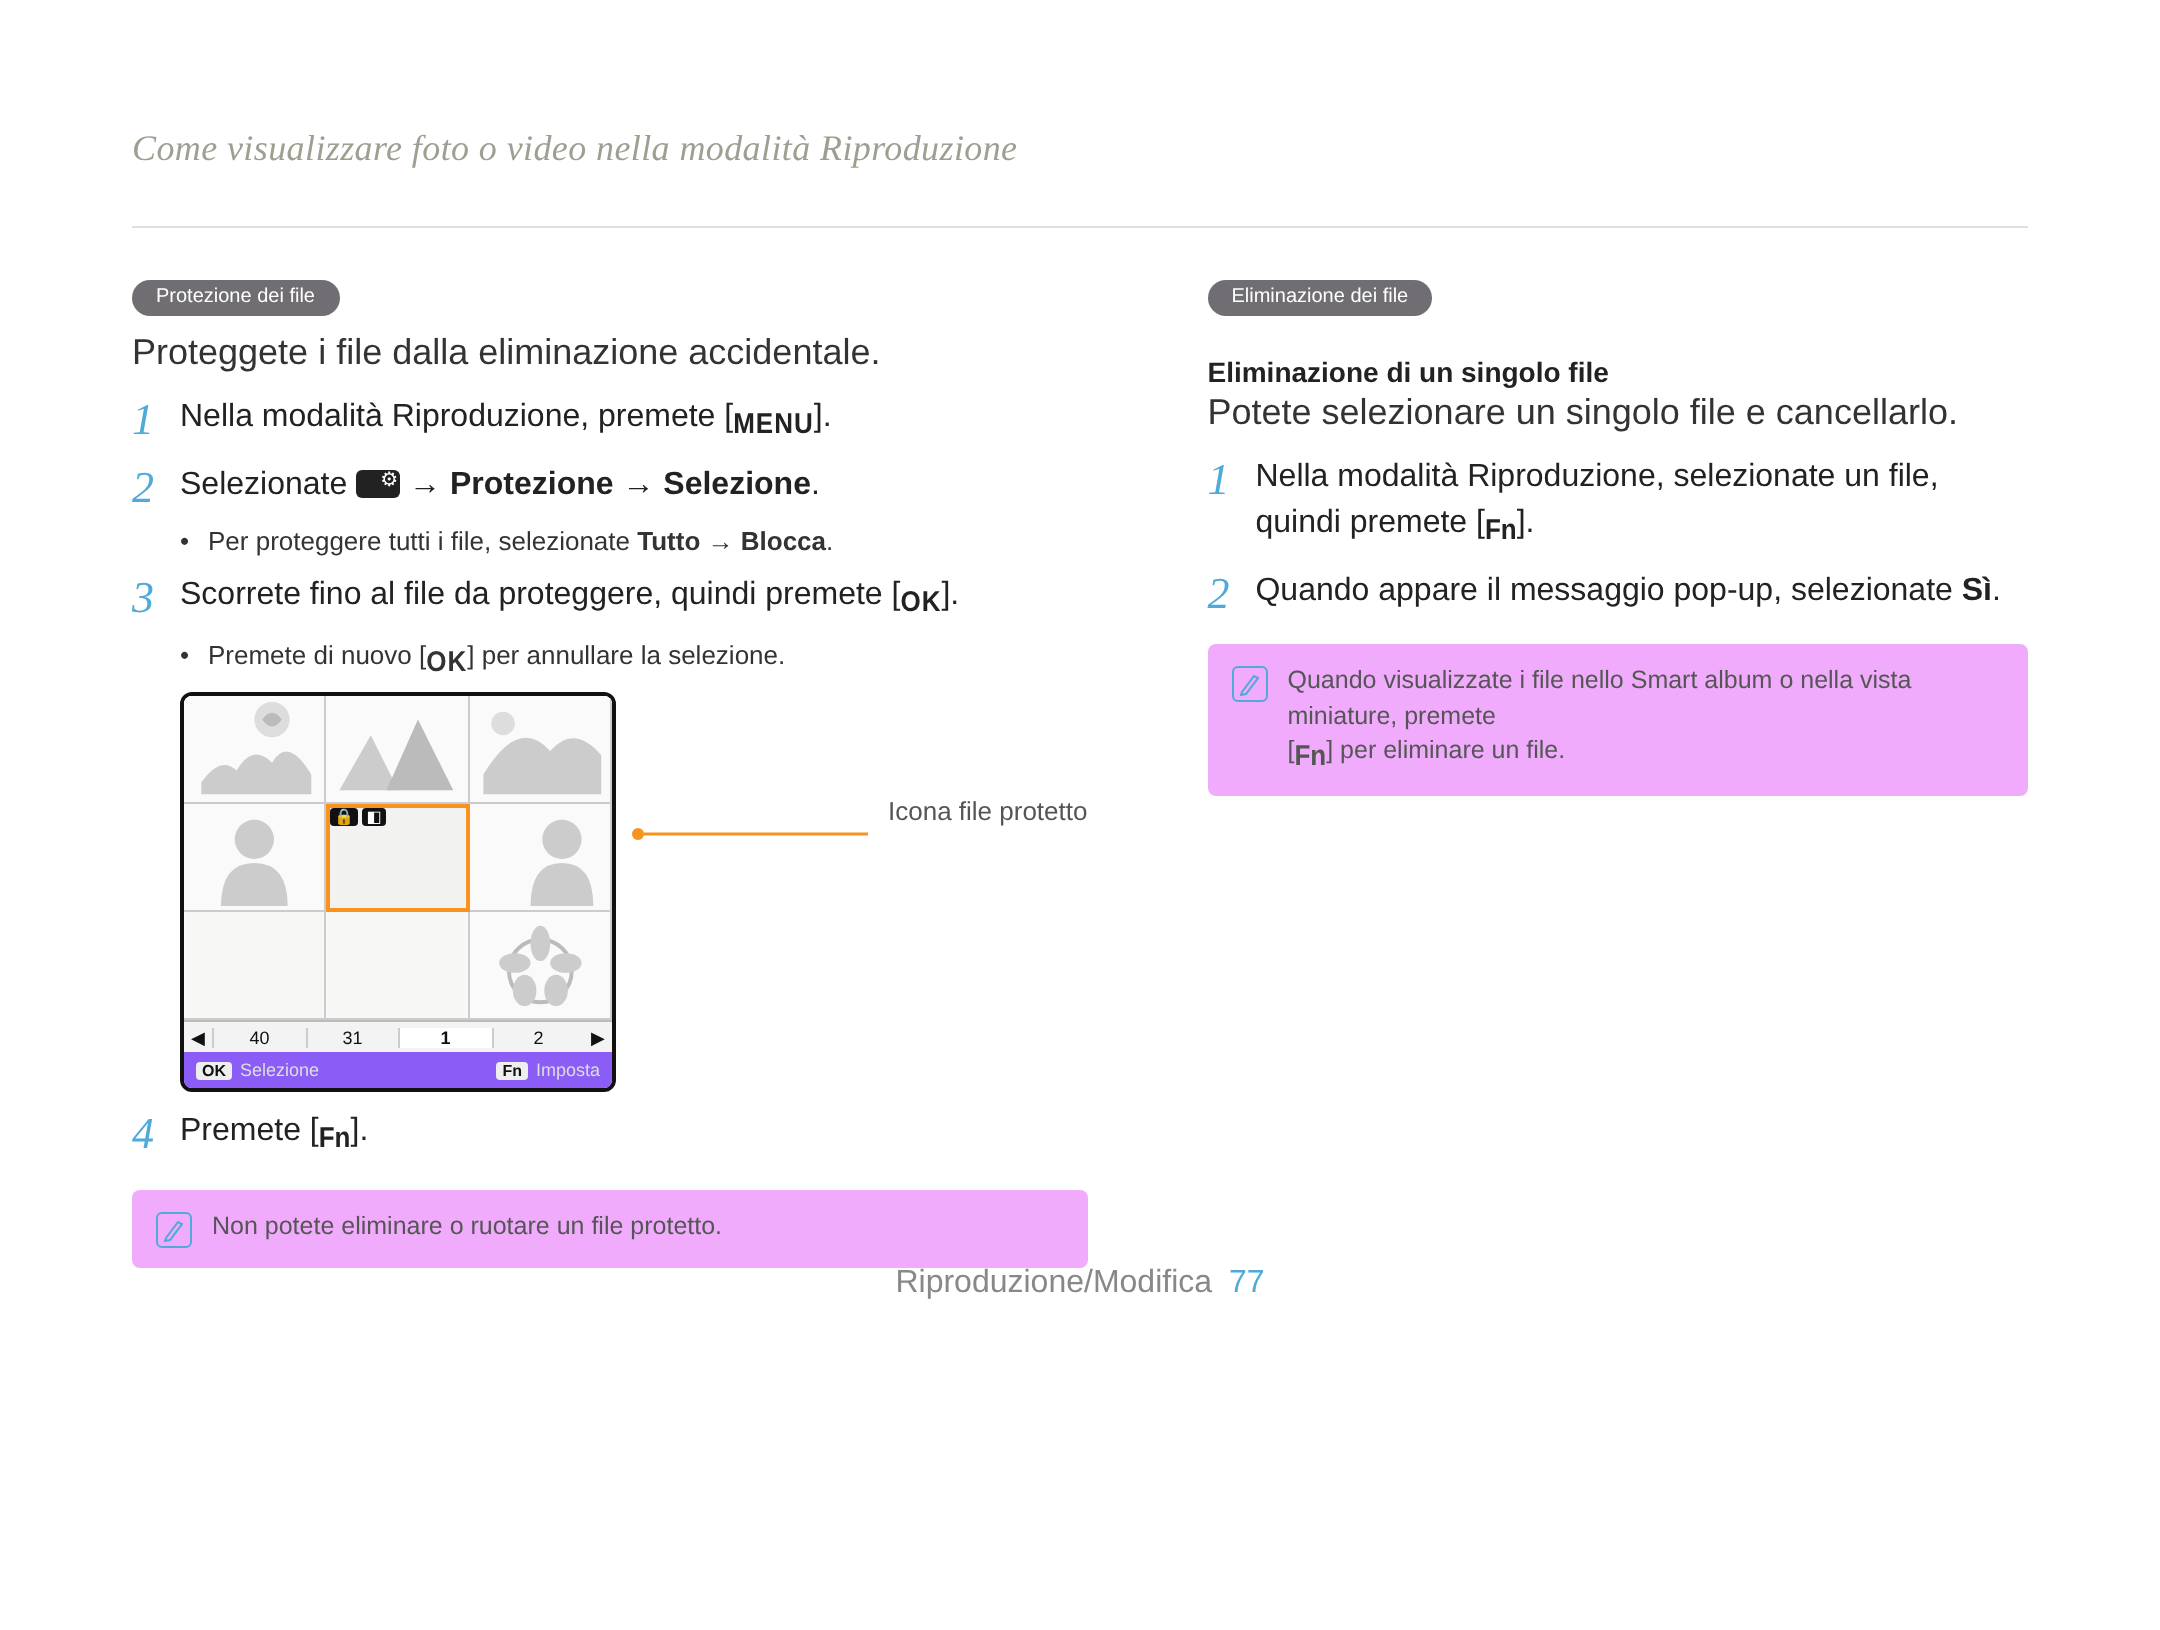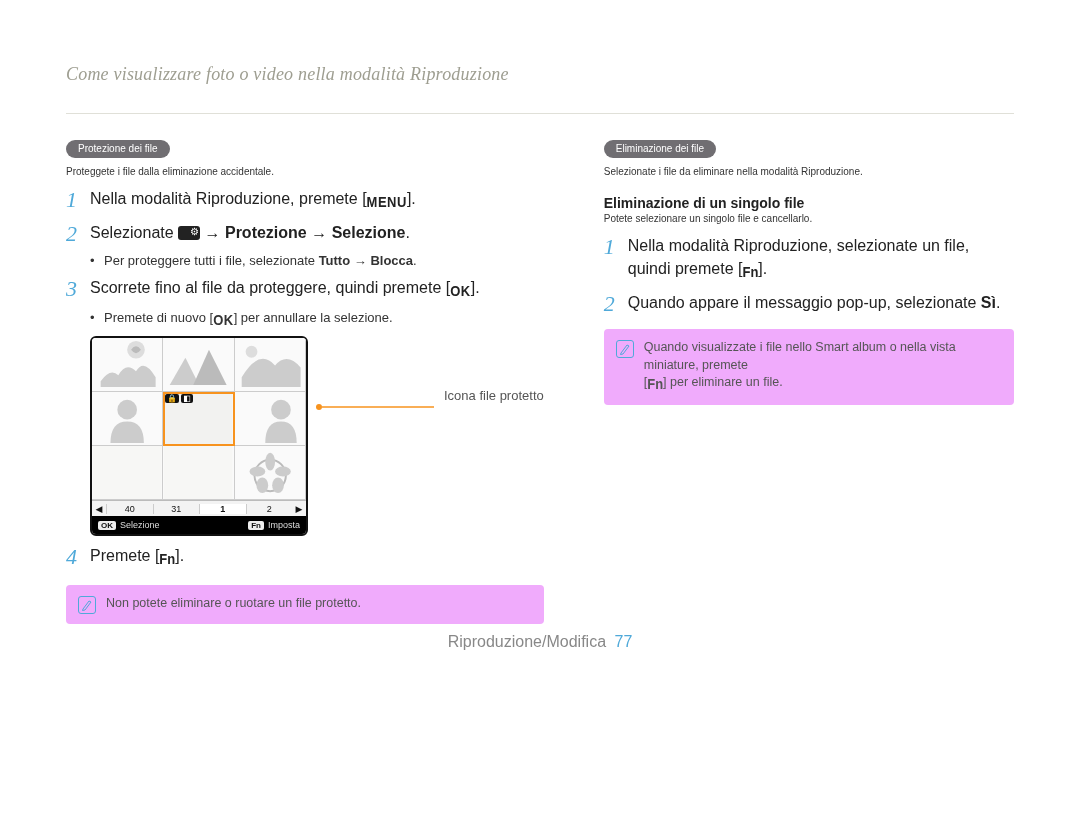--- a/index.html
+++ b/index.html
@@ -42,21 +42,21 @@
   .pill {
     display: inline-block;
     background: #706e72;
     color: #fff;
     font-size: 10px;
     padding: 3px 12px 4px 12px;
     border-radius: 11px;
     margin-bottom: 2px;
   }
   .intro {
-    font-size: 10px;
+    font-size: 18px;
     color: #333;
     margin: 6px 0 10px 0;
   }
 
   .steps { margin: 6px 0 0 0; padding: 0; list-style: none; }
   .step {
     display: flex;
     align-items: flex-start;
     margin: 8px 0 8px 0;
   }
@@ -206,21 +206,21 @@
     display: flex; align-items: center; height: 16px;
     font-size: 9px; color: #111; border-top: 1px solid #bbb;
     background: #f3f3f3;
   }
   .calbar .nav { width: 14px; text-align: center; }
   .calbar .cell { flex: 1; text-align: center; border-left: 1px solid #ccc; }
   .calbar .cell.active { background: #fff; font-weight: bold; }
 
   .bottombar {
     display: flex; align-items: center; height: 18px;
-    background: #000000; color: #ddd; font-size: 9px;
+    background: #8b5cf6; color: #ddd; font-size: 9px;
   }
   .bottombar .seg { display: flex; align-items: center; gap: 4px; padding: 0 6px; }
   .bottombar .key {
     background: #eee; color: #111; font-weight: bold; font-size: 8px;
     padding: 0 3px; border-radius: 2px;
   }
 
   .callout-line {
     width: 120px; height: 22px; position: relative; margin-top: 60px;
   }
@@ -382,21 +382,20 @@
           <svg viewBox="0 0 24 24">
               <path d="M4 20 L16 4 L20 6 L8 22 L3 23 Z" fill="none" stroke="#4fa9d9" stroke-width="2"></path>
             </svg>
         </div>
         <div class="note-text">Non potete eliminare o ruotare un file protetto.</div>
       </div>
     </div>
 
     <div class="col">
       <span class="pill">Eliminazione dei file</span>
-      <div class="intro">Selezionate i file da eliminare nella modalità Riproduzione.</div>
 
       <div class="subsection-title">Eliminazione di un singolo file</div>
       <div class="intro" style="margin-top:2px">Potete selezionare un singolo file e cancellarlo.</div>
 
       <ol class="steps">
         <li class="step">
           <span class="step-num">1</span>
           <span class="step-body">
             <span>Nella modalità Riproduzione, selezionate un file, quindi premete [</span><span class="key-fn"></span><span>].</span>
           </span>

